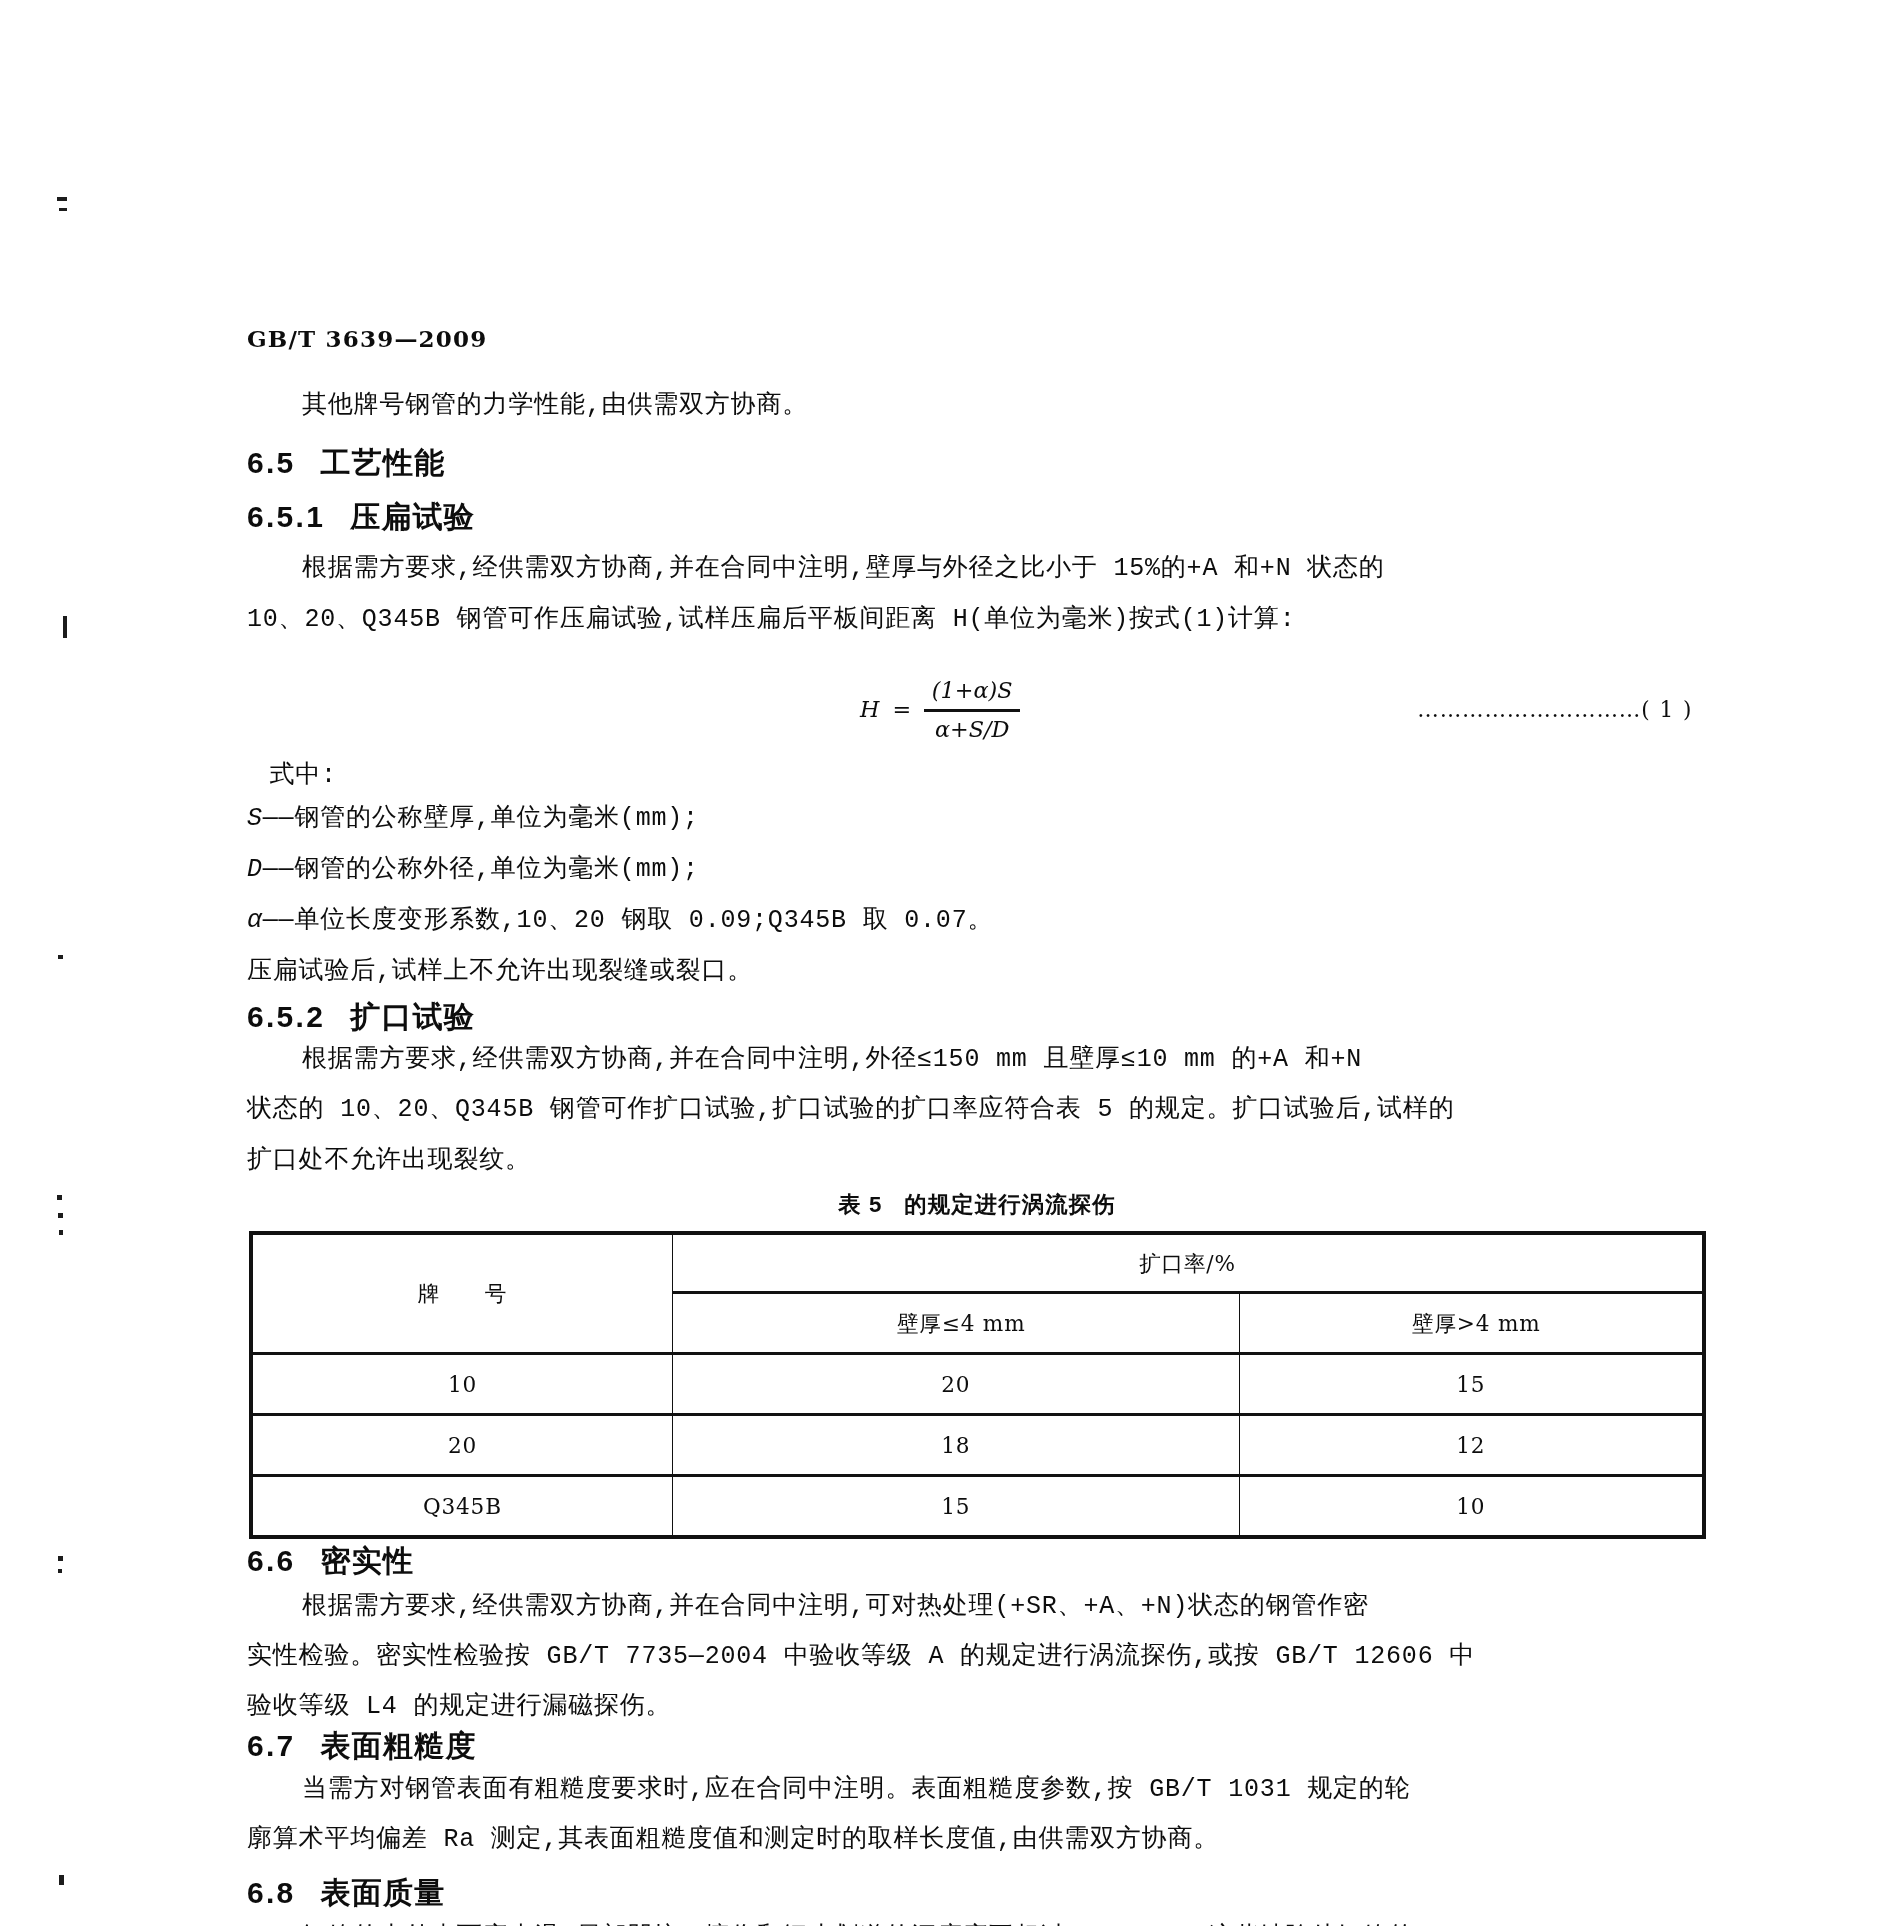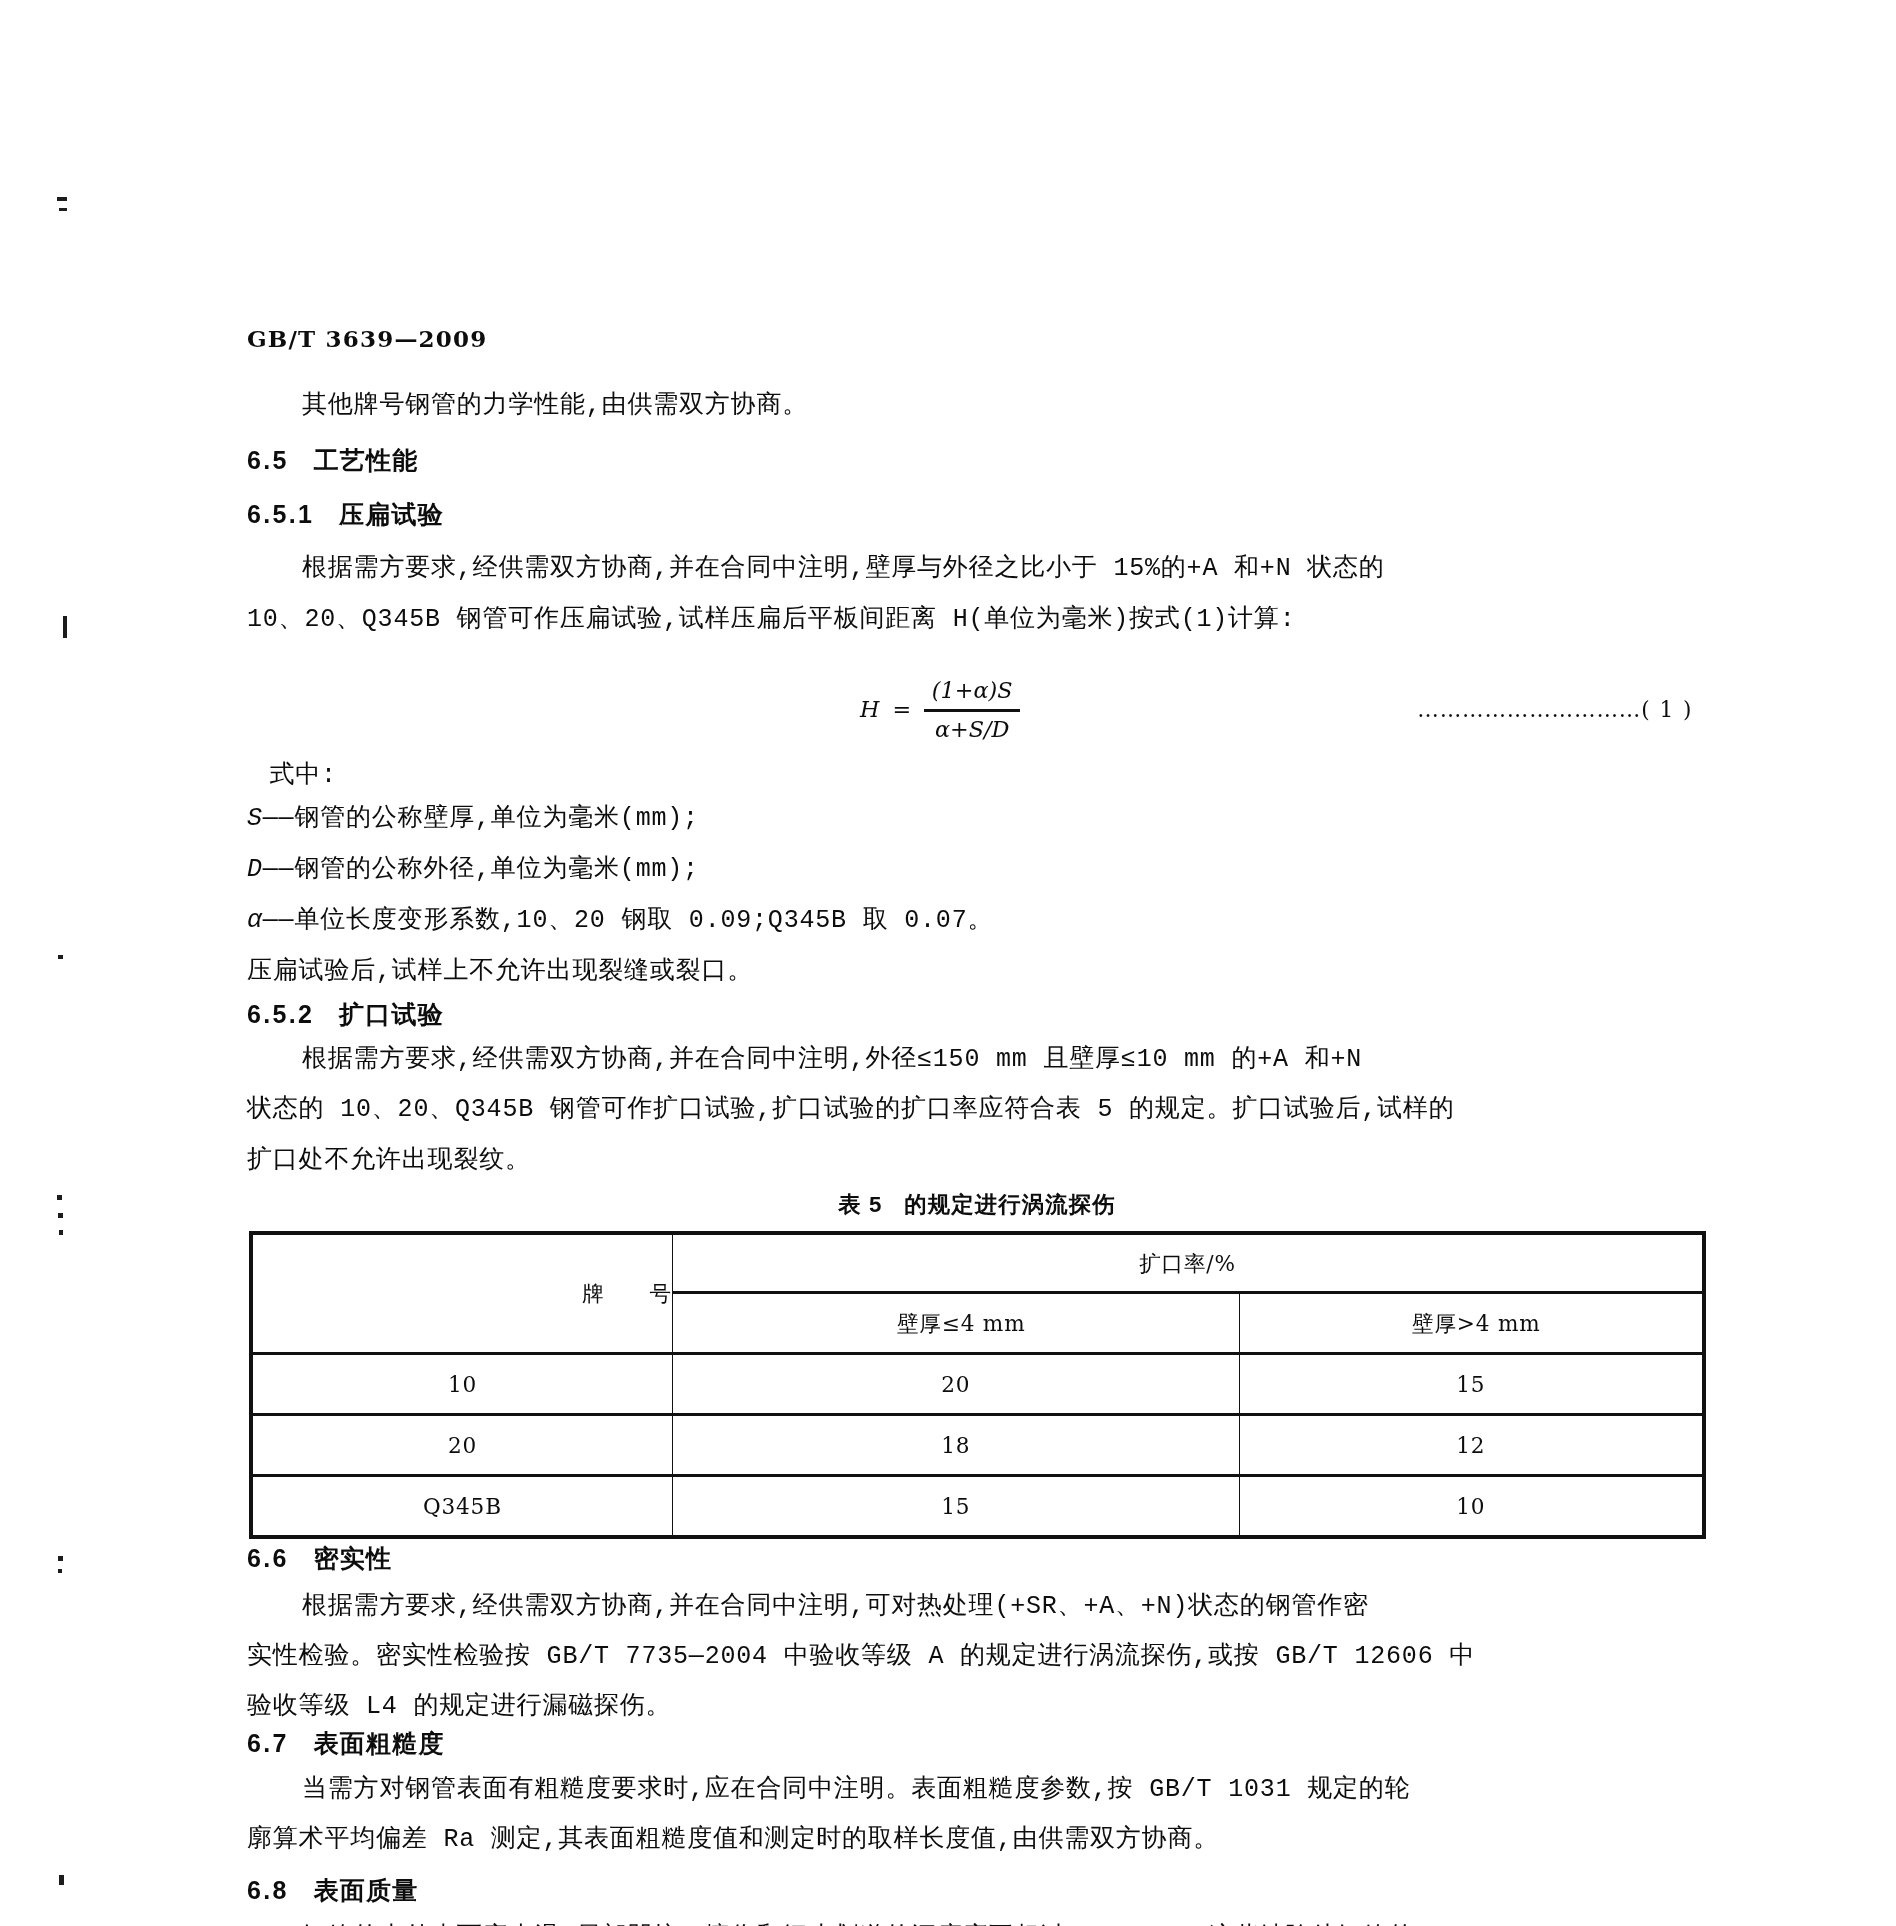--- a/index.html
+++ b/index.html
@@ -18,21 +18,21 @@
     white-space:nowrap;
     font-family:Liberation Mono, monospace;
   }
   .ind { text-indent:2.2em; }
   .doc-code {
     font-weight:bold; font-size:23px; letter-spacing:1.2px;
     font-family:"DejaVu Serif","Liberation Serif",serif;
   }
   .hd {
     font-family:"Liberation Sans","DejaVu Sans",sans-serif;
-    font-weight:bold; font-size:25px; letter-spacing:1.2px;
+    font-weight:bold; font-size:30px; letter-spacing:1.2px;
   }
   .hd .num { margin-right:25px; letter-spacing:2.3px; }
   
   .formula { position:absolute; left:247px; top:651px; width:1460px; height:116px; font-size:22.3px; }
   .f-main { position:absolute; left:613px; top:0; height:100%; display:flex; align-items:center; font-style:italic; }
   .f-eq { margin:0 13px; font-style:normal; }
   .frac { display:flex; flex-direction:column; align-items:stretch; text-align:center; }
   .frac .fnum { border-bottom:3.5px solid #111; padding:1.5px 7.7px 5.4px; }
   .frac .fden { padding:4.6px 7.7px 0; }
   .f-ref { position:absolute; right:14px; top:50%; transform:translateY(-50%); font-size:21.6px; letter-spacing:1.5px; white-space:nowrap; }
@@ -47,21 +47,21 @@
   table.table5 {
     position:absolute; top:1231px; left:249px; width:1457px; height:289px;
     border-collapse:collapse; table-layout:fixed;
     font-size:21.6px; text-align:center; letter-spacing:0.8px;
     border:4.6px solid #111;
   }
   table.table5 td { border:1.5px solid #111; vertical-align:middle; padding:0; }
   table.table5 tr.hr1 td { height:56px; border-bottom-width:3.5px; }
   table.table5 tr.hr2 td { height:58px; border-bottom-width:3.9px;padding-left:11px; }
   table.table5 tr.dr td { height:58px; border-bottom-width:3.5px; }
-  table.table5 td.grade-hd { letter-spacing:0.8px;text-align:right; }
+  table.table5 td.grade-hd { letter-spacing:0.8px; }
   
   .art { position:absolute; background:#1c1c1c; }
 </style>
 </head>
 <body>
 
 <div class="page">
 
   <div class="blk doc-code" style="top:327px">GB/T 3639—2009</div>
 

